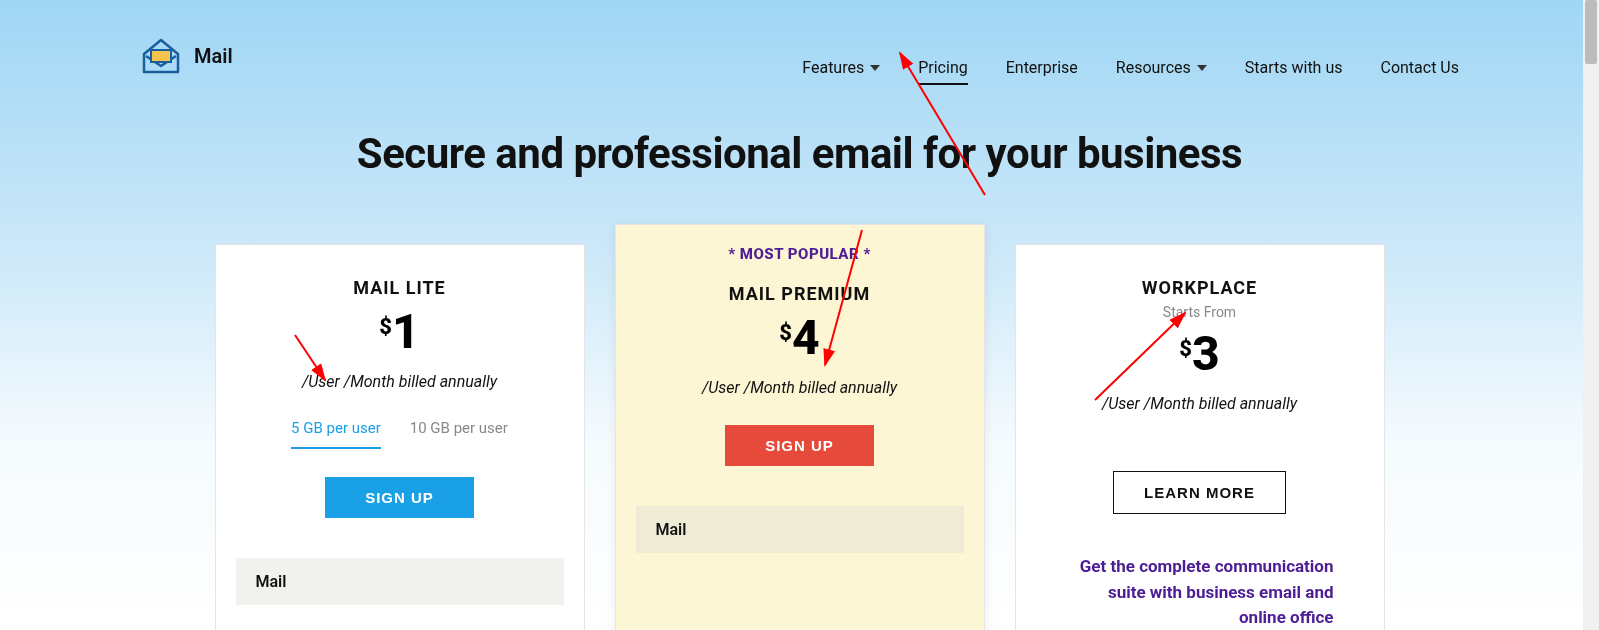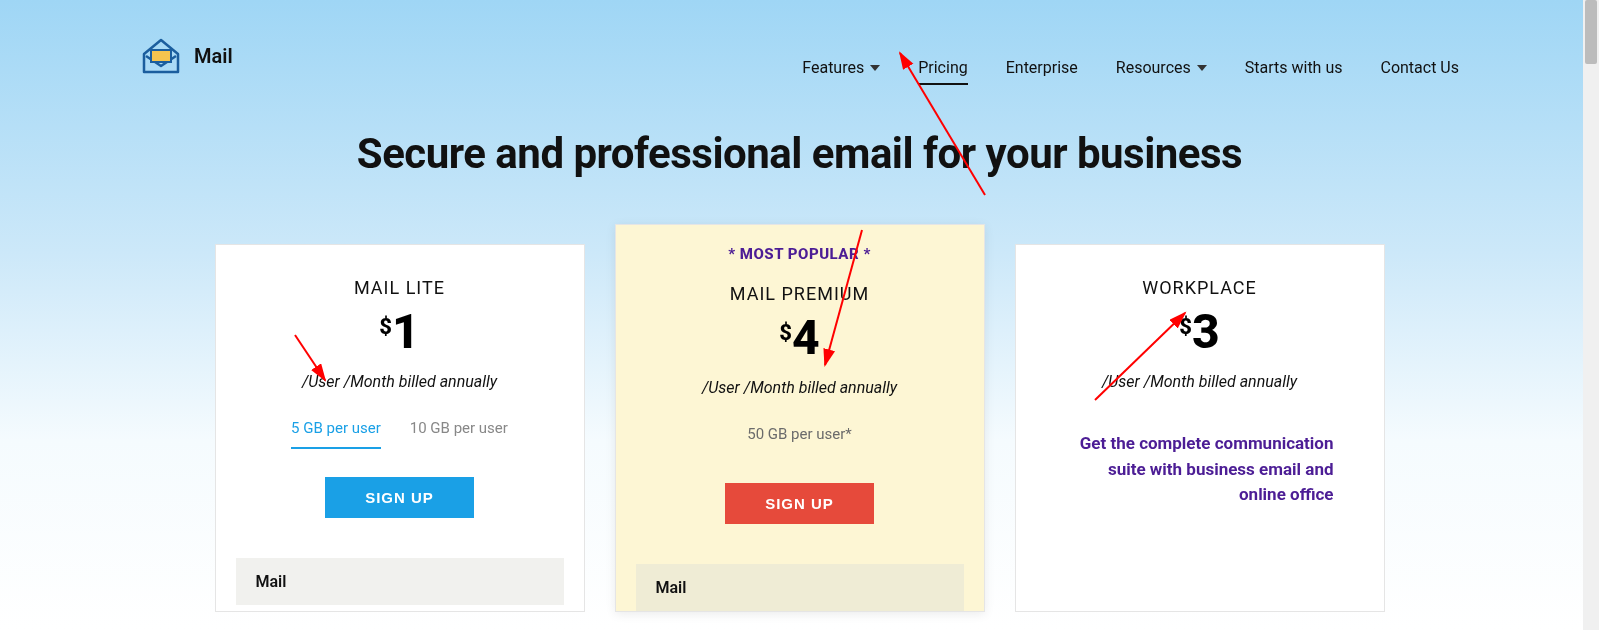--- a/index.html
+++ b/index.html
@@ -101,21 +101,21 @@
 }
 .popular-badge {
   color: #4c1d95;
   font-weight: 800;
   font-size: 15px;
   letter-spacing: 0.5px;
   padding-top: 20px;
 }
 .plan-name {
   font-size: 18px;
-  font-weight: 400;
+  font-weight: 700;
   letter-spacing: 1px;
   color: #111;
   margin-top: 32px;
 }
 .card.popular .plan-name { margin-top: 20px; }
 .subtext {
   font-size: 14px;
   color: #888;
   margin-top: 6px;
 }
@@ -272,34 +272,35 @@
   </div>
 
   <div class="card popular">
     <div class="popular-badge">* MOST POPULAR *</div>
     <div class="plan-name">MAIL PREMIUM</div>
     <div class="price-row">
       <span class="currency">$</span>
       <span class="amount">4</span>
     </div>
     <div class="billing-note">/User /Month billed annually</div>
-    <div class="storage-text">50 GB per user*</div>
     <button class="cta red">SIGN UP</button>
     <div class="card-lower">
       <div class="feature-head">Mail</div>
     </div>
   </div>
 
   <div class="card">
     <div class="plan-name">WORKPLACE</div>
+    <div class="subtext">Starts From</div>
     <div class="price-row">
       <span class="currency">$</span>
       <span class="amount">3</span>
     </div>
     <div class="billing-note">/User /Month billed annually</div>
+    <button class="cta outline" style="margin-top:58px">LEARN MORE</button>
     <div class="card-lower">
       <div class="workplace-desc">Get the complete communication suite with business email and online office</div>
     </div>
   </div>
 
 </div>
 
 <div class="scrollbar">
   <div class="scrollbar-thumb"></div>
 </div>

